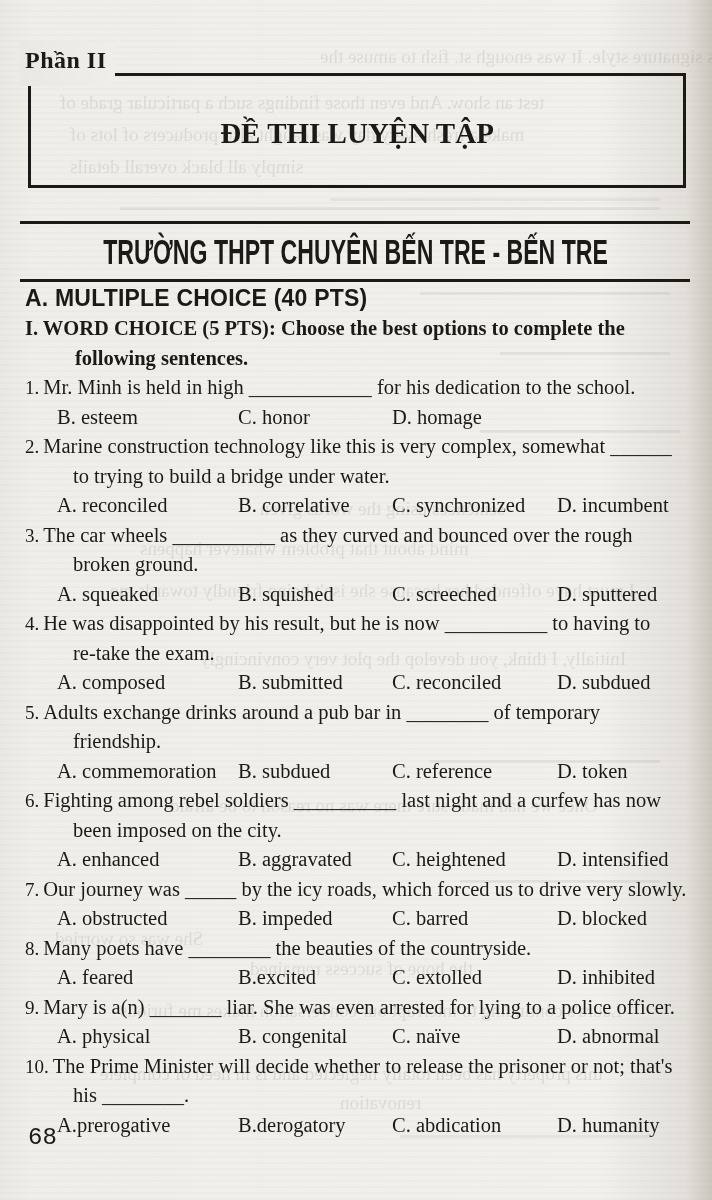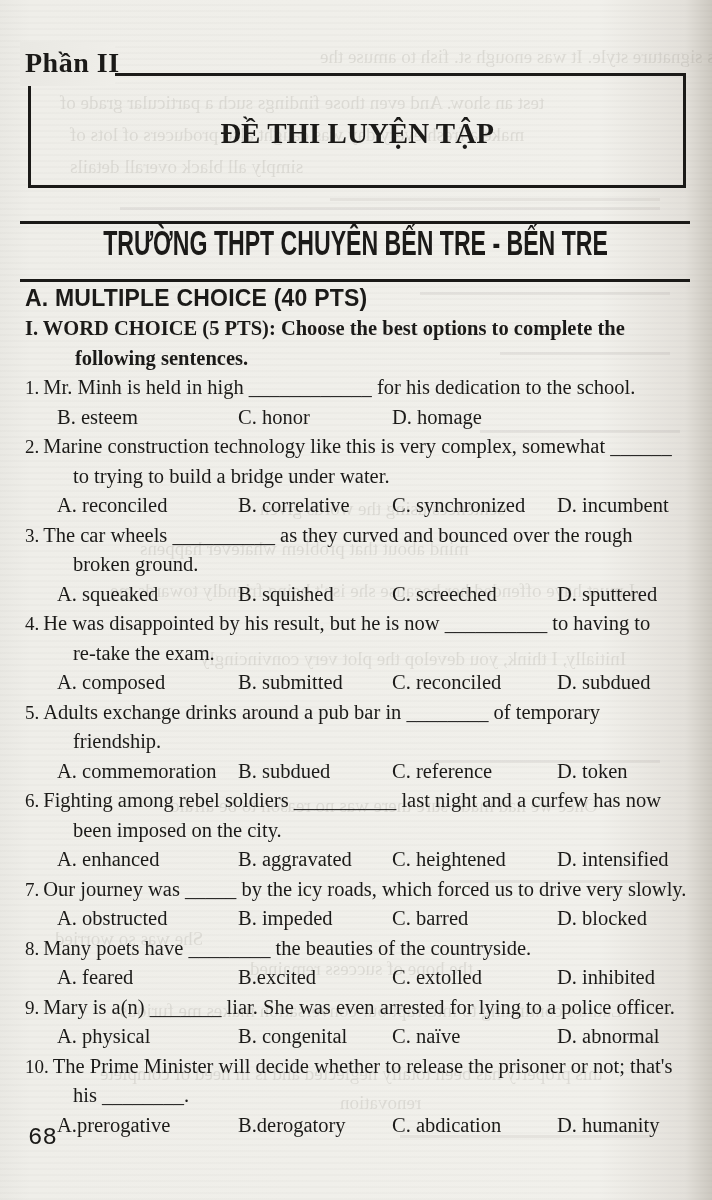--- a/index.html
+++ b/index.html
@@ -14,35 +14,35 @@
   
   .bleed{
     position:absolute; white-space:nowrap;
     font-family:"Liberation Serif", serif; font-size:19px; color:#6f6a60;
     opacity:0.15; transform:scaleX(-1); filter:blur(0.6px);
   }
   .smudge{position:absolute; background:rgba(110,105,95,0.09); height:3px;}
   
   #part-label{
     position:absolute; left:25px; top:47px; z-index:5;
-    font-size:28px; font-weight:bold; letter-spacing:0.5px;
+    font-size:24px; font-weight:bold; letter-spacing:0.5px;
   }
   #title-box{
     position:absolute; left:28px; top:73px; width:658px; height:115px; z-index:1;
     border:3px solid #1b1a18;
     display:flex; flex-direction:column; justify-content:center; align-items:center;
     gap:6px; padding-top:6px; box-sizing:border-box;
   }
   #title-box .t{font-size:29px; font-weight:bold; white-space:nowrap;}
   #box-patch{position:absolute; left:20px; top:42px; width:95px; height:44px; z-index:3;
     background:linear-gradient(90deg,#e9e8e3 0,#efeee9 100%);}
   .hrule{position:absolute; left:20px; width:670px; height:2.5px; background:#1b1a18;}
   #banner-text{
     position:absolute; left:0; top:224px; width:712px; height:56px; z-index:2;
-    display:flex; justify-content:center; align-items:flex-start;
+    display:flex; justify-content:center; align-items:center;
   }
   #banner-text .b{
     font-family:"Liberation Sans", sans-serif; font-weight:bold; font-size:33px;
     transform:scaleX(0.70) scaleY(1.05); white-space:nowrap; letter-spacing:0px;
   }
   
   #bodyflow{position:absolute; left:25px; top:283px; width:700px; z-index:2;}
   .line{white-space:nowrap; line-height:29.5px; font-size:20.5px;}
   #section-heading{
     font-family:"Liberation Sans", sans-serif; font-weight:bold; font-size:23px;

